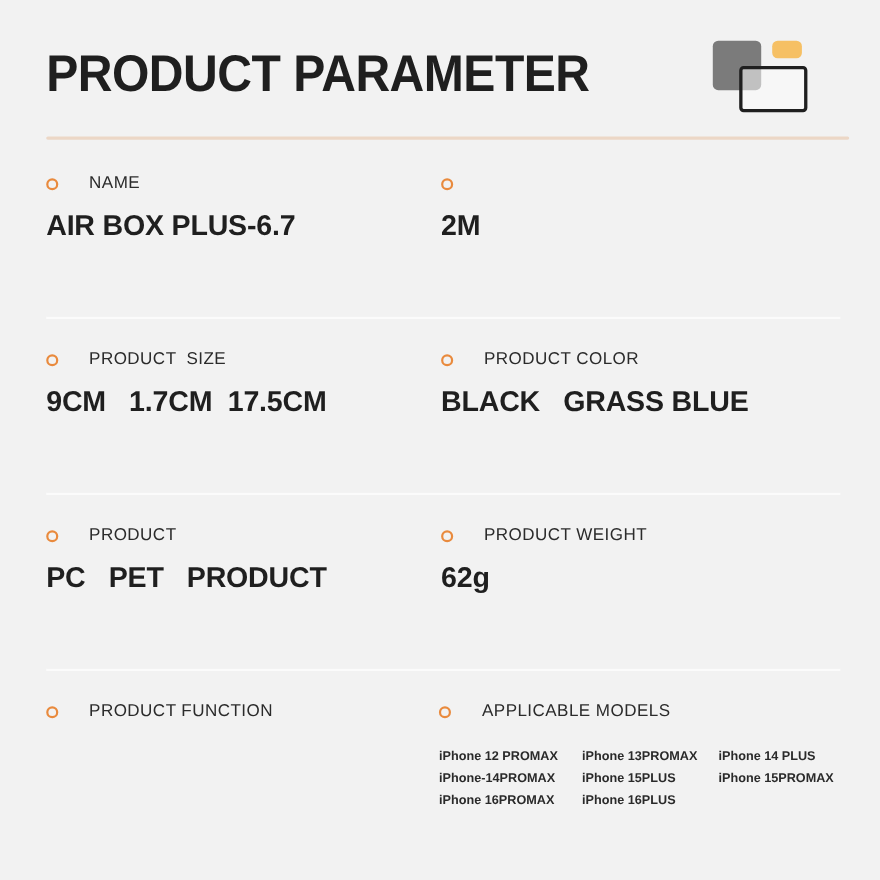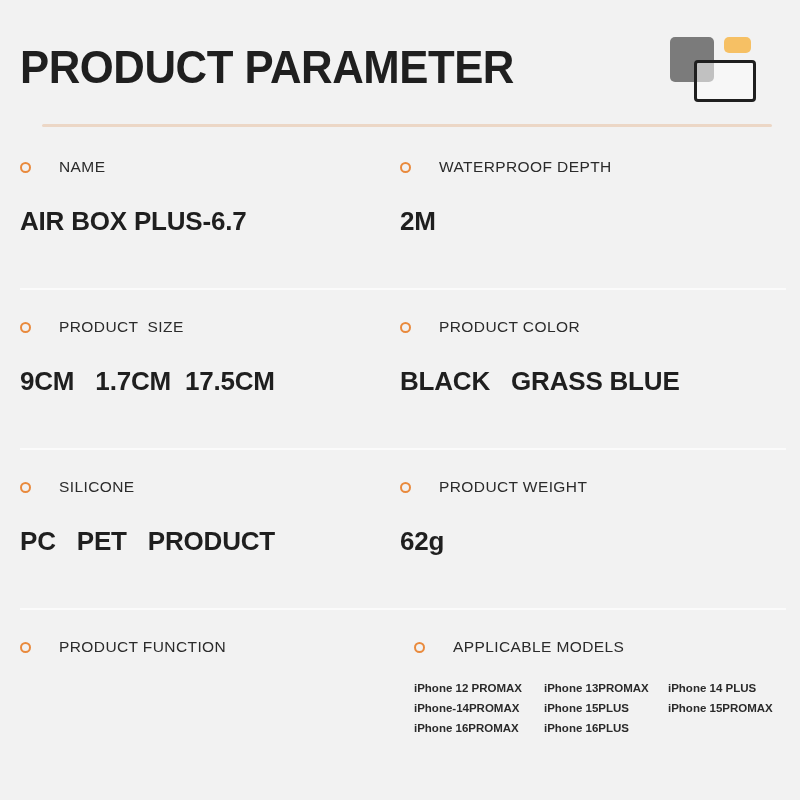--- a/index.html
+++ b/index.html
@@ -12,21 +12,21 @@
     background: #f2f2f2;
     font-family: "Liberation Sans", sans-serif;
     color: #1f1f1f;
     overflow: hidden;
   }
   .sheet {
     position: relative;
     width: 800px;
     height: 800px;
     box-sizing: border-box;
-    padding: 0 20px;
+    padding: 0 42px;
   }
 
   
   .header {
     position: relative;
     height: 128px;
     display: flex;
     align-items: center;
   }
   .page-title {
@@ -122,21 +122,21 @@
     flex: none;
   }
   .label-text {
     margin-left: 28px;
     font-size: 15.5px;
     letter-spacing: 0.4px;
     color: #2b2b2b;
     white-space: pre;
   }
   .spec-value {
-    margin-top: 28px;
+    margin-top: 12px;
     font-size: 26px;
     font-weight: bold;
     letter-spacing: -0.2px;
     white-space: pre;
     color: #1f1f1f;
     line-height: 1.32;
   }
   .spec-value.fn {
     font-size: 19px;
     margin-top: 22px;
@@ -176,21 +176,20 @@
     <div class="spec-cell left">
       <div class="spec-label">
         <span class="bullet-ring"></span>
         <span class="label-text">NAME</span>
       </div>
       <div class="spec-value">AIR BOX PLUS-6.7</div>
     </div>
     <div class="spec-cell right">
       <div class="spec-label">
         <span class="bullet-ring"></span>
-        <span class="label-text">WATERPROOF DEPTH</span>
       </div>
       <div class="spec-value">2M</div>
     </div>
   </div>
 
   <div class="spec-row">
     <div class="spec-cell left">
       <div class="spec-label">
         <span class="bullet-ring"></span>
         <span class="label-text">PRODUCT  SIZE</span>
@@ -203,21 +202,21 @@
         <span class="label-text">PRODUCT COLOR</span>
       </div>
       <div class="spec-value">BLACK   GRASS BLUE</div>
     </div>
   </div>
 
   <div class="spec-row">
     <div class="spec-cell left">
       <div class="spec-label">
         <span class="bullet-ring"></span>
-        <span class="label-text">SILICONE</span>
+        <span class="label-text">PRODUCT</span>
       </div>
       <div class="spec-value">PC   PET   PRODUCT</div>
     </div>
     <div class="spec-cell right">
       <div class="spec-label">
         <span class="bullet-ring"></span>
         <span class="label-text">PRODUCT WEIGHT</span>
       </div>
       <div class="spec-value">62g</div>
     </div>

